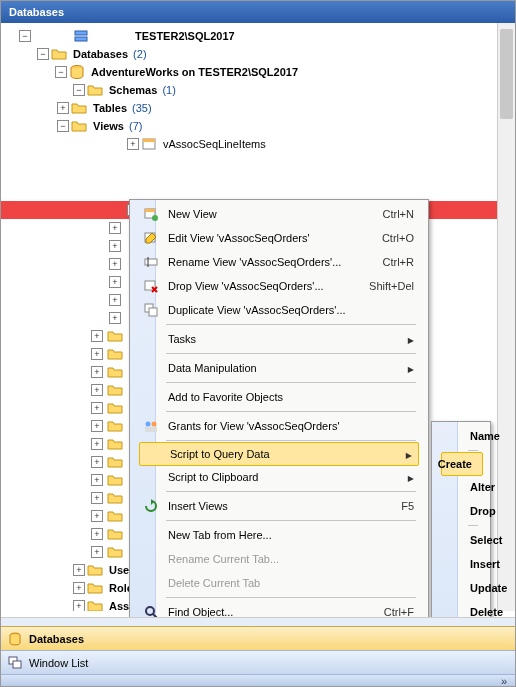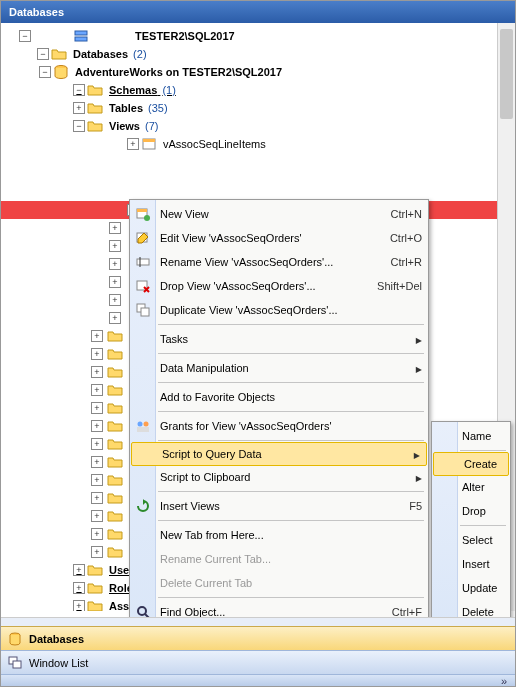--- a/index.html
+++ b/index.html
@@ -10,36 +10,36 @@
   .node { display: flex; align-items: center; height: 18px; padding-left: 4px; white-space: nowrap; }
   .node.selected { background: #ef4444; color: #fff; margin-top: 48px; }
   .twisty { width: 12px; height: 12px; display: inline-flex; align-items: center; justify-content: center; margin-right: 2px; cursor: pointer; border:1px solid #888;}
   .twisty::before { content: "−"; font-size: 9px; color:#333;}
   .twisty.closed::before { content: "+"; }
   .icon { width: 16px; height: 16px; display: inline-flex; align-items:center; justify-content:center; margin-right: 4px; }
   .label { padding: 1px 2px; }
   .count { color: #1a4fa0; margin-left: 2px; }
   .indent-1 { padding-left: 18px; gap: 40px; }
   .indent-2 { padding-left: 36px; }
-  .indent-3 { padding-left: 38px; }
-  .indent-4 { padding-left: 72px; text-decoration: underline; }
+  .indent-3 { padding-left: 54px; }
+  .indent-4 { padding-left: 72px; }
   .indent-5 { padding-left: 90px; }
-  .indent-6 { padding-left: 72px; }
+  .indent-6 { padding-left: 56px; }
   .ghost-row { display:flex; align-items:center; height:18px; }
   .ghost-row .icon { margin-left: 2px;}
   .scrollbar { position:absolute; top:22px; right:0; bottom:75px; width:18px; background:#f0f0f0; border-left:1px solid #ccc;}
   .scroll-thumb { position:absolute; top:6px; left:2px; right:2px; height:90px; background:#c8c8c8; border-radius:2px;}
   
   .context-menu { position: absolute; background: #f9f9f7; border: 1px solid #9a9a9a; box-shadow: 2px 2px 4px rgba(0,0,0,.3); }
   .cm-main { left: 128px; top: 198px; width: 300px; }
-  .cm-sub { left: 430px; top: 420px; width: 80px; }
+  .cm-sub { left: 430px; top: 420px; width: 60px; font-weight: bold; }
   .cm-iconcol { position:absolute; left:0; top:0; bottom:0; width:26px; background:linear-gradient(#e8effb,#dbe7f8); border-right:1px solid #c5d4ee;}
-  .cm-items { position:relative; padding: 2px 0;}
+  .cm-items { position:relative; padding: 2px 8px;}
   .cm-item { height: 24px; display:flex; align-items:center; padding-left:30px; padding-right:6px; position:relative; cursor:default;}
-  .cm-item.highlight { background:#ffe7a2; border:1px solid #e5b800; margin:-1px 1px; border-radius:2px;}
+  .cm-item.highlight { background:#ffe7a2; border:1px solid #e5b800; margin:-1px 1px; border-radius:2px;justify-content:flex-end;}
   .cm-item .shortcut { margin-left:auto; color:#333; }
   .cm-item.disabled { color:#999; }
   .cm-item .arrow { margin-left:auto; }
   .cm-item .arrow::after { content:"▶"; font-size:8px; color:#333;}
   .cm-sep { height:1px; background:#c5c5c5; margin: 2px 4px 2px 28px;}
   .cm-item .mi-icon { position:absolute; left:5px; width:16px; height:16px; display:flex; align-items:center; justify-content:center;}
   .cm-sub .cm-item { padding-left:30px; padding-right:10px;}
   
   .bottom-bars { position:absolute; left:0; right:0; bottom:0;}
   .bar { height:24px; background:linear-gradient(#fdefc4,#f9d77a); border-top:1px solid #cba94b; display:flex; align-items:center; padding-left:6px; gap:6px;}

